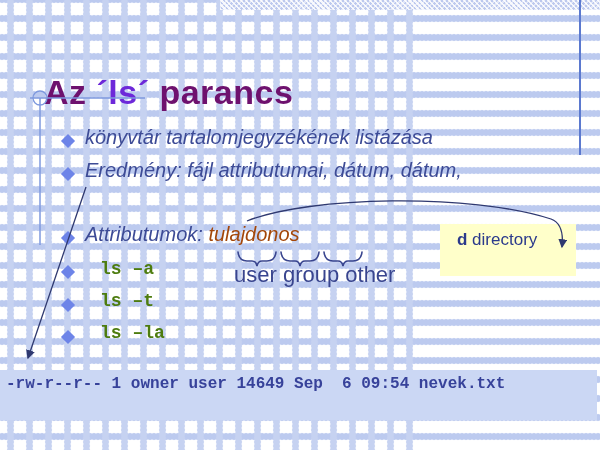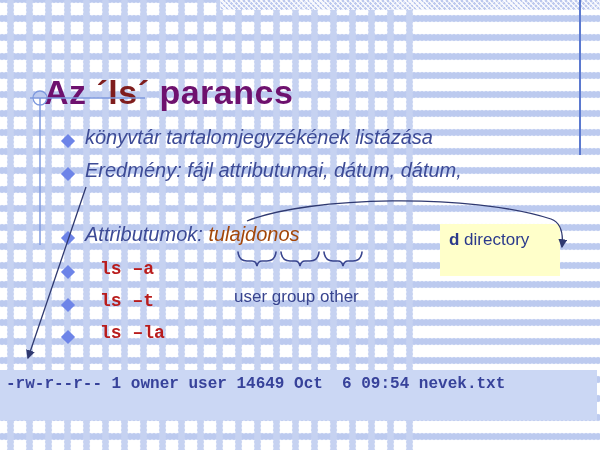--- a/index.html
+++ b/index.html
@@ -29,44 +29,44 @@
       repeating-linear-gradient(-45deg,rgba(255,255,255,.55) 0 1.5px,rgba(0,0,0,0) 1.5px 3.5px);
   }
   .right-line{
     position:absolute;left:579px;top:0;width:2px;height:155px;background:#5b79cf;
   }
   .title{
     position:absolute;left:44px;top:50px;
     font-size:34px;font-weight:bold;letter-spacing:.5px;
     color:#6e116e;white-space:nowrap;
   }
-  .title .hl{color:#7f1d1d;}
+  .title .hl{color:#6d28d9;}
   .ornament{position:absolute;left:20px;top:85px;}
   .bullet{
     position:absolute;left:63px;width:10px;height:10px;
     background:#6d84e8;transform:rotate(45deg);
   }
   .btext{
     position:absolute;left:85px;
     font-size:20px;color:#3d4b96;line-height:31px;white-space:nowrap;font-style:italic;
   }
   .btext .code-hl{color:#a3470a;}
   .cmd{
     position:absolute;left:100px;
     font-family:"Liberation Mono",monospace;font-weight:bold;
-    font-size:18px;color:#b91c1c;white-space:pre;
+    font-size:18px;color:#4d7c0f;white-space:pre;
   }
   .braces{position:absolute;left:237px;top:251px;}
   .perm-labels{
-    position:absolute;left:234px;top:287px;
-    font-size:17px;color:#39458f;white-space:nowrap;
+    position:absolute;left:234px;top:262px;
+    font-size:22px;color:#39458f;white-space:nowrap;
   }
   .callout{
     position:absolute;left:440px;top:224px;width:102px;height:46px;
-    background:#ffffca;padding:3px 9px;
+    background:#ffffca;padding:3px 17px;
     font-size:17px;color:#2b3a8c;line-height:25px;white-space:nowrap;
   }
   .callout b{font-weight:bold;}
   .arrows{position:absolute;left:0;top:0;pointer-events:none;}
   .terminal{
     position:absolute;left:0;top:370px;width:597px;height:50px;
     background:#cbd7f4;
   }
   .terminal pre{
     margin:0;padding:0 0 0 6px;
@@ -127,14 +127,14 @@
   <defs>
     <marker id="ah" markerWidth="9" markerHeight="9" refX="6" refY="3.5" orient="auto">
       <path d="M0,0 L7,3.5 L0,7 z" fill="#2f3970"></path>
     </marker>
   </defs>
   <line x1="86" y1="187" x2="28" y2="358" stroke="#2f3970" stroke-width="1.3" marker-end="url(#ah)"></line>
   <path d="M247,221 C310,196 470,193 551,219 C559,222 564,229 562,247" fill="none" stroke="#2f3970" stroke-width="1.3" marker-end="url(#ah)"></path>
 </svg>
 
 <div class="terminal">
-  <pre>-rw-r--r-- 1 owner user 14649 Oct  6 09:54 nevek.txt</pre>
+  <pre>-rw-r--r-- 1 owner user 14649 Sep  6 09:54 nevek.txt</pre>
 </div>
 
 </body></html>

